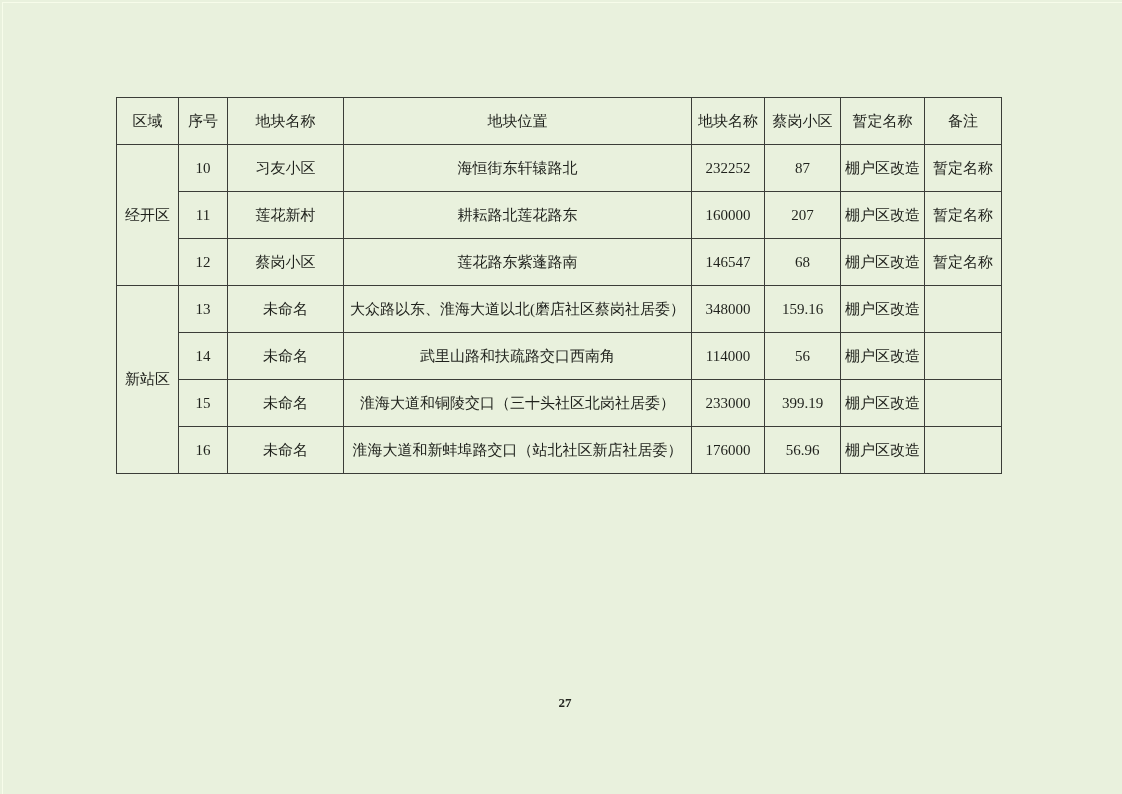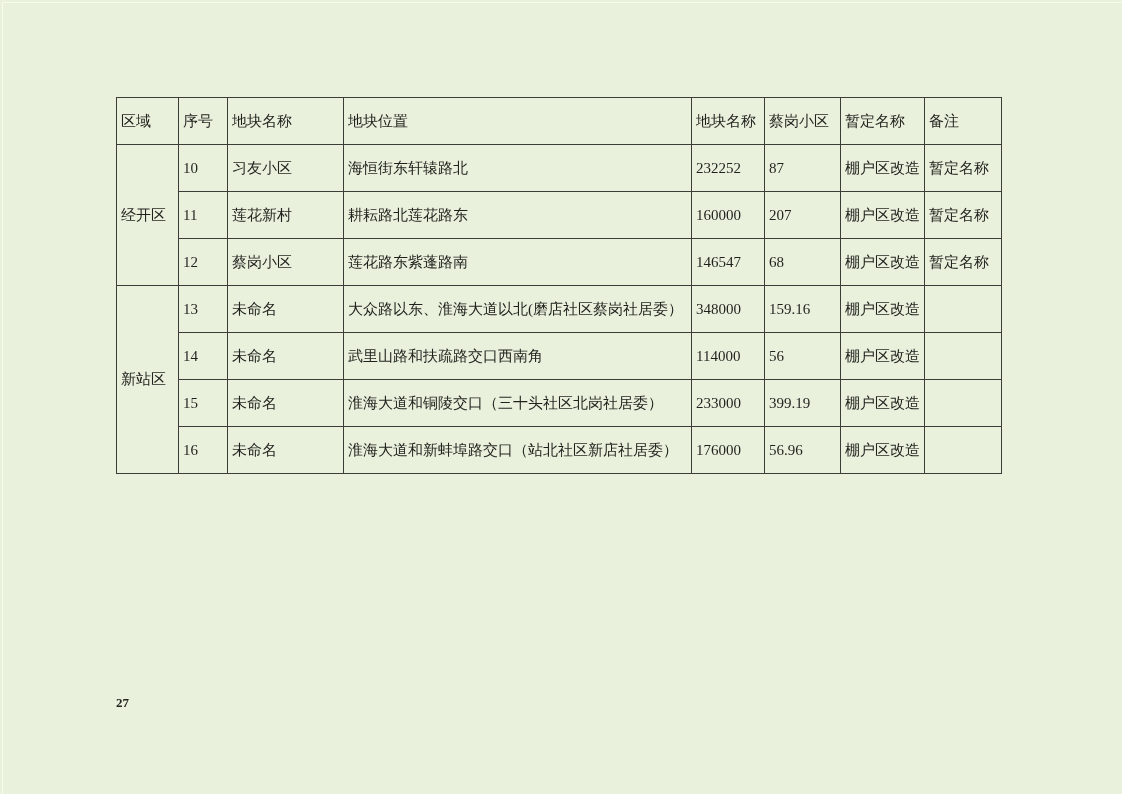--- a/index.html
+++ b/index.html
@@ -28,21 +28,21 @@
   table.plots {
     position: absolute;
     left: 116px;
     top: 97px;
     border-collapse: collapse;
     table-layout: fixed;
   }
   table.plots th,
   table.plots td {
     border: 1px solid #3b3d38;
-    text-align: left;
+    text-align: center;
     vertical-align: middle;
     font-weight: normal;
     font-size: 15px;
     height: 46px;
     padding: 0 4px;
     white-space: nowrap;
     overflow: hidden;
     background: transparent;
   }
   .col-region   { width: 62px;  }
@@ -51,21 +51,21 @@
   .col-location { width: 348px; }
   .col-barea    { width: 73px;  }
   .col-larea    { width: 76px;  }
   .col-type     { width: 83px;  }
   .col-remark   { width: 77px;  }
   .page-number {
     position: absolute;
     left: 116px;
     width: 898px;
     top: 695px;
-    text-align: left;
+    text-align: center;
     font-size: 13px;
     font-weight: bold;
     font-family: "Liberation Serif", "DejaVu Serif", serif;
     color: #23251f;
   }
 </style>
 </head>
 <body>
 
 <div class="page-edge"></div>

